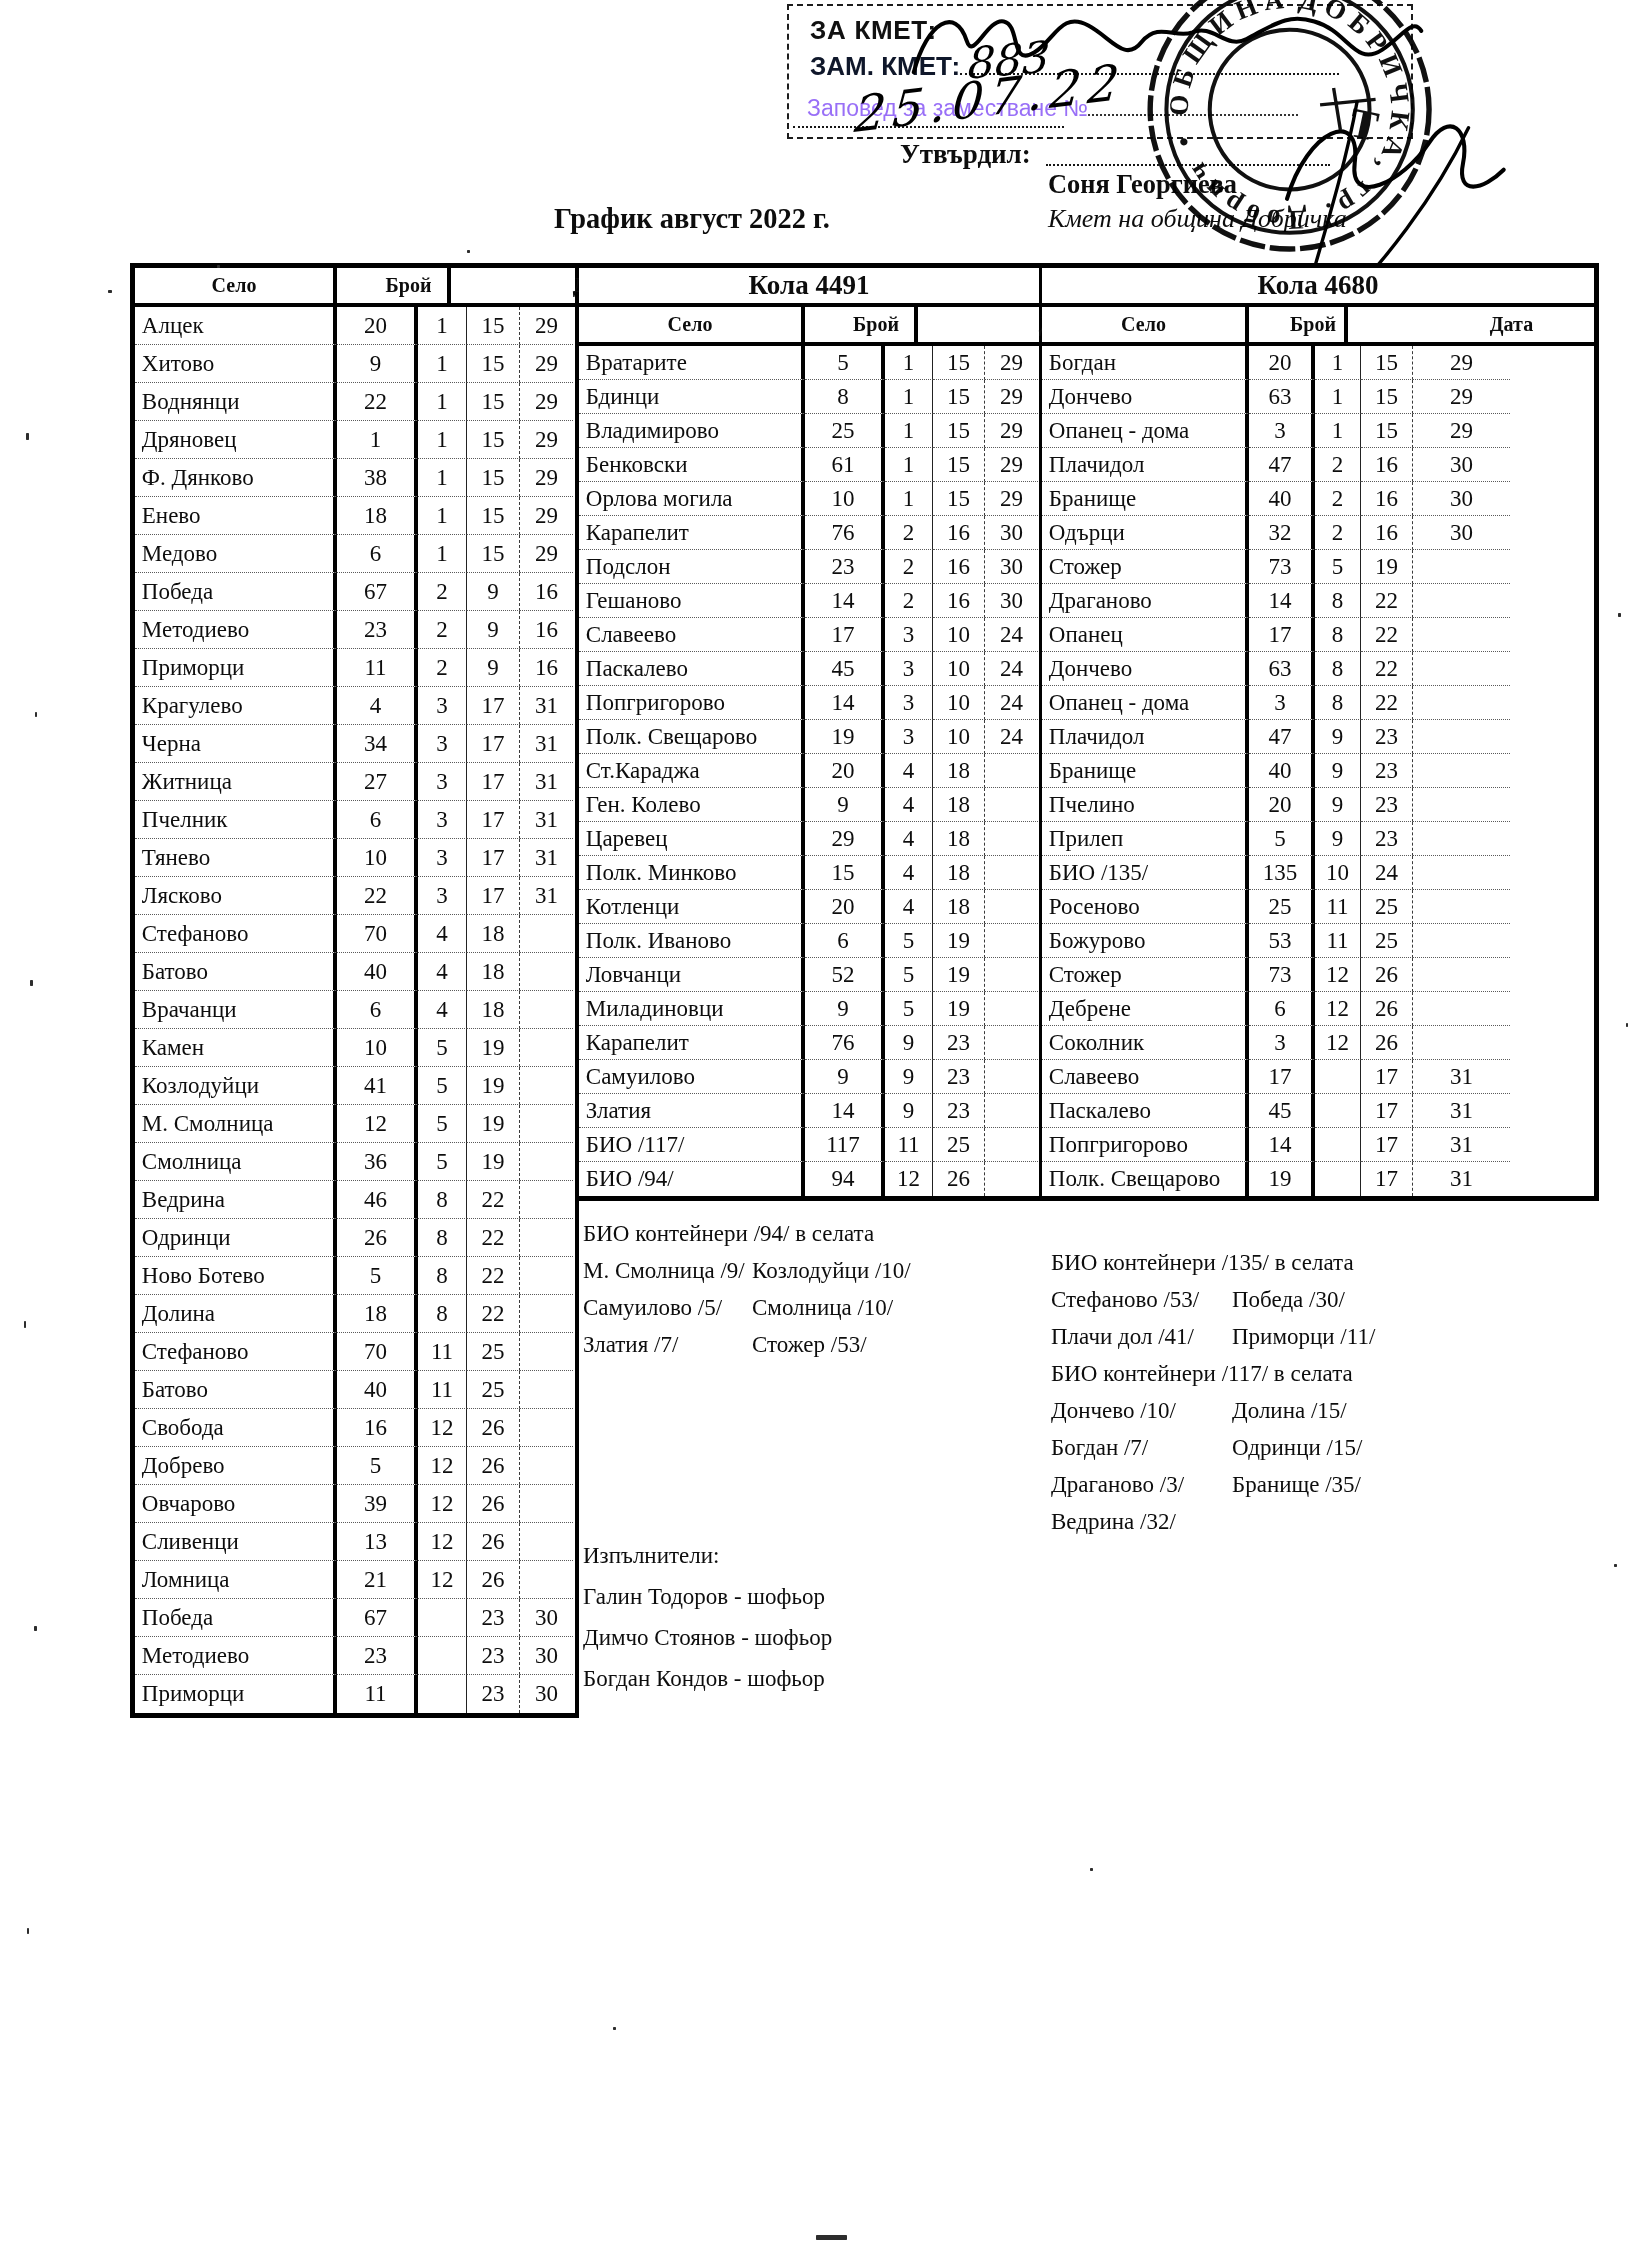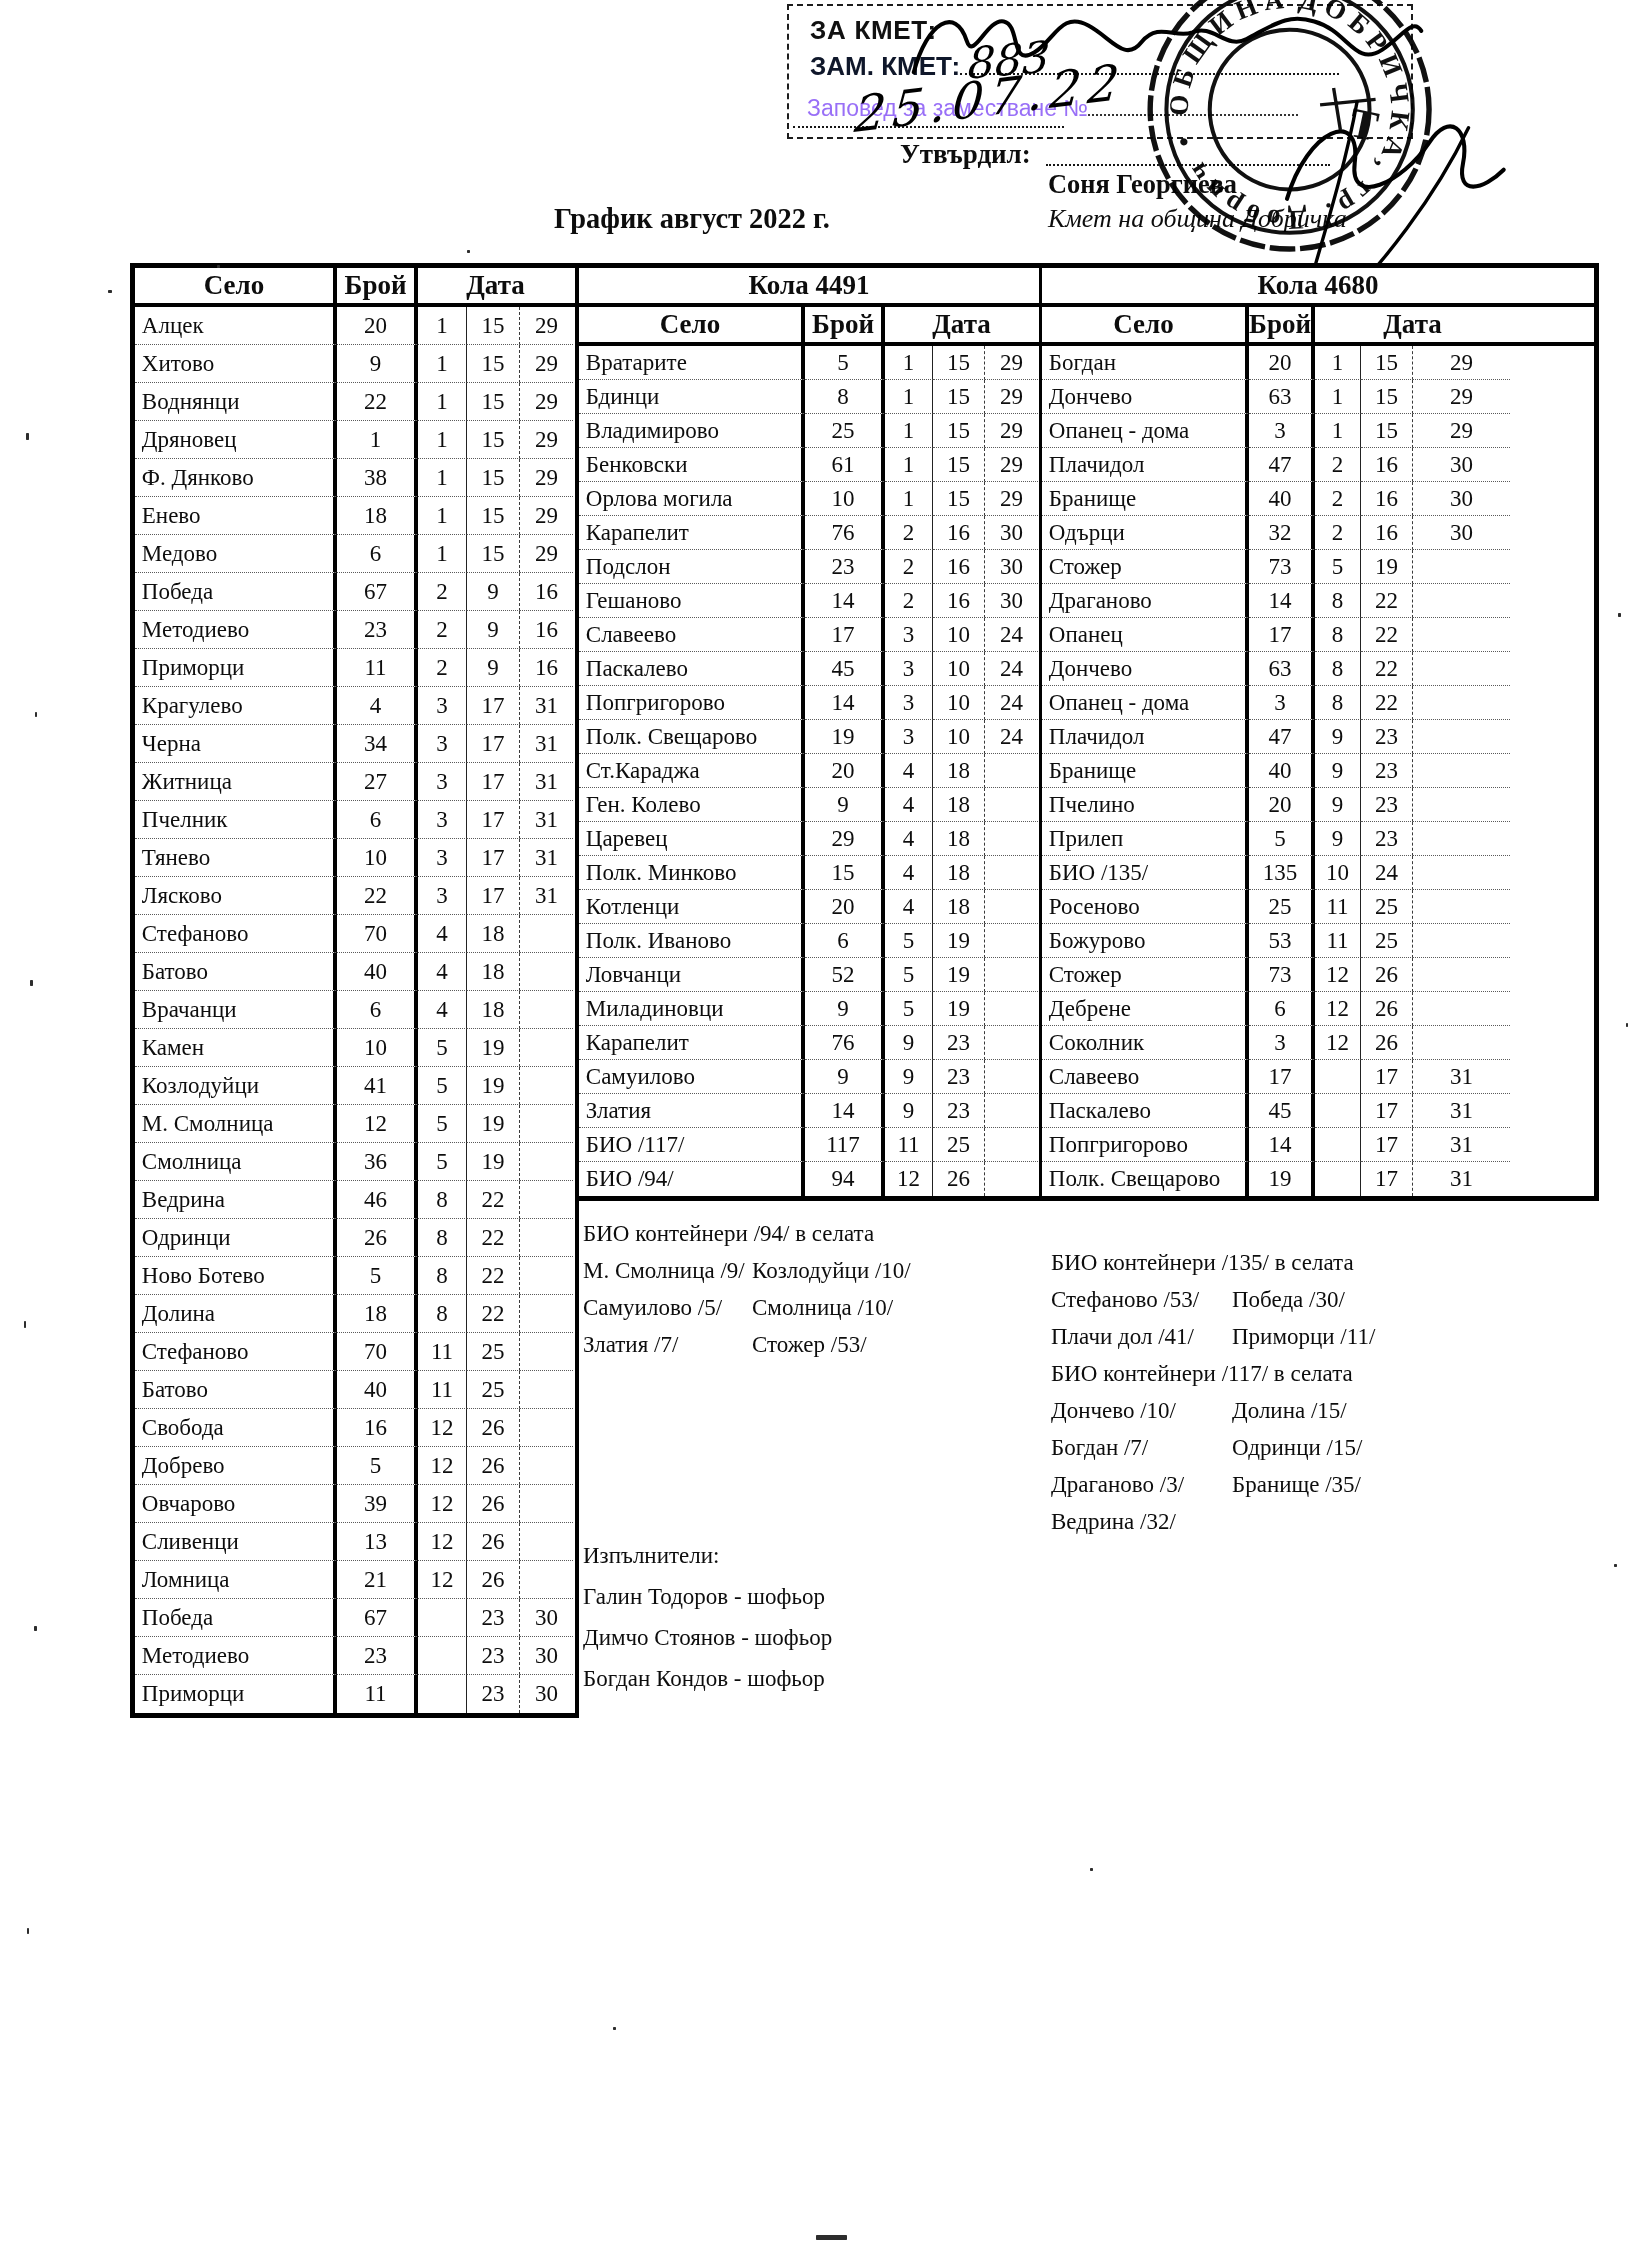--- a/index.html
+++ b/index.html
@@ -35,21 +35,21 @@
     border-top:5.4px solid #000;border-bottom:5.4px solid #000;}
   .g1{left:130px;width:449px;border-left:5.4px solid #000;border-right:4.7px solid #000;}
   .g2{left:579px;width:464px;border-right:4.7px solid #000;}
   .g3{left:1042px;width:557px;border-right:5.4px solid #000;}
   .gtitle{height:35px;border-bottom:4.1px solid #000;display:flex;align-items:center;justify-content:center;
     font-weight:bold;font-size:27px;}
   .ghead,.row{display:grid;}
   .g1 .ghead,.g1 .row{grid-template-columns:202px 81px 49px 53px 53px;}
   .g2 .ghead,.g2 .row{grid-template-columns:226px 80px 48px 52px 53px;}
   .g3 .ghead,.g3 .row{grid-template-columns:207px 66px 46px 52px 97px;}
-  .ghead{height:35px;border-bottom:4.1px solid #000;font-weight:bold;font-size:27px;}
+  .ghead{height:35px;border-bottom:4.1px solid #000;font-weight:bold;font-size:20px;gap:33px;}
   .ghead .hc{display:flex;align-items:center;justify-content:center;}
   .hc-selo,.hc-broy{border-right:4.1px solid #000;}
   .hc-data{grid-column:span 3;}
   .g1 .row{height:38px;}
   .g2 .row,.g3 .row{height:34px;}
   .row .c{display:flex;align-items:center;border-bottom:0.7px dotted #5a5a5a;font-size:23px;overflow:hidden;white-space:nowrap;}
   .row:last-child .c{border-bottom:none;}
   .c-name{padding-left:6.8px;border-right:4.1px solid #000;}
   .c-cnt{justify-content:center;border-right:4.1px solid #000;}
   .c-d1{justify-content:center;border-right:1.4px solid #222;}

